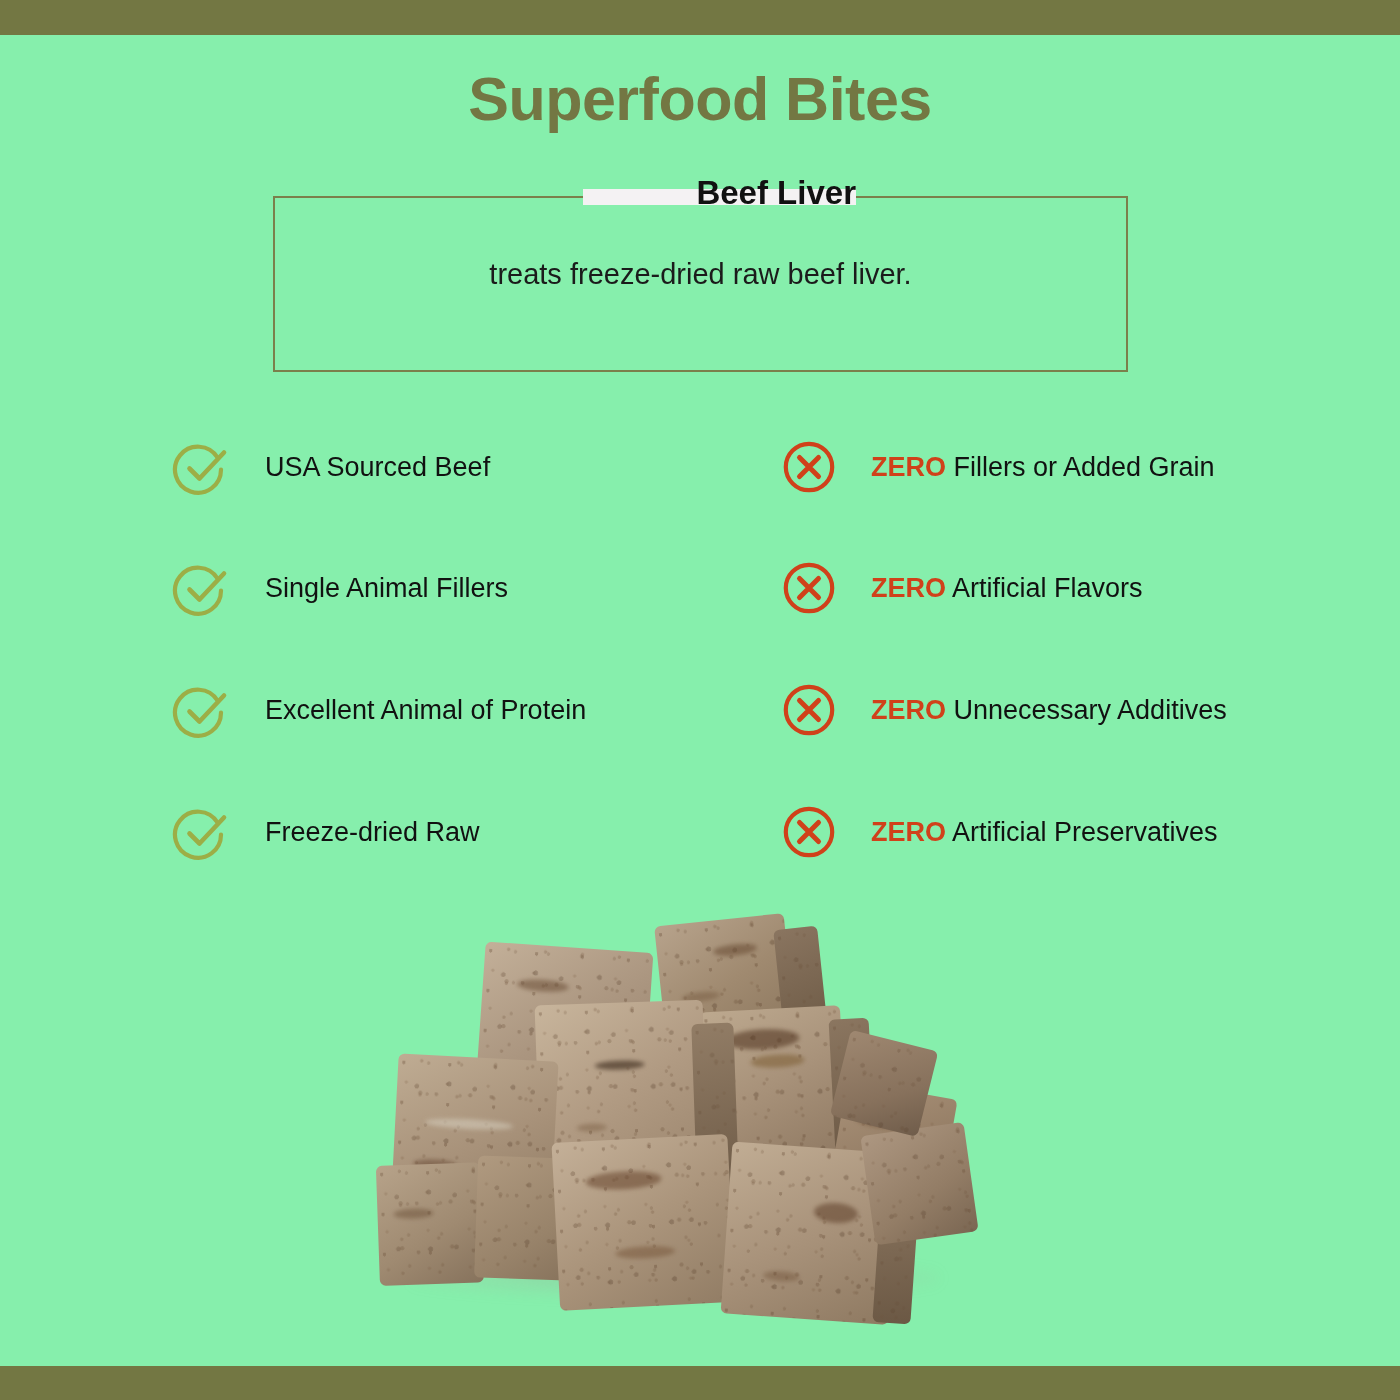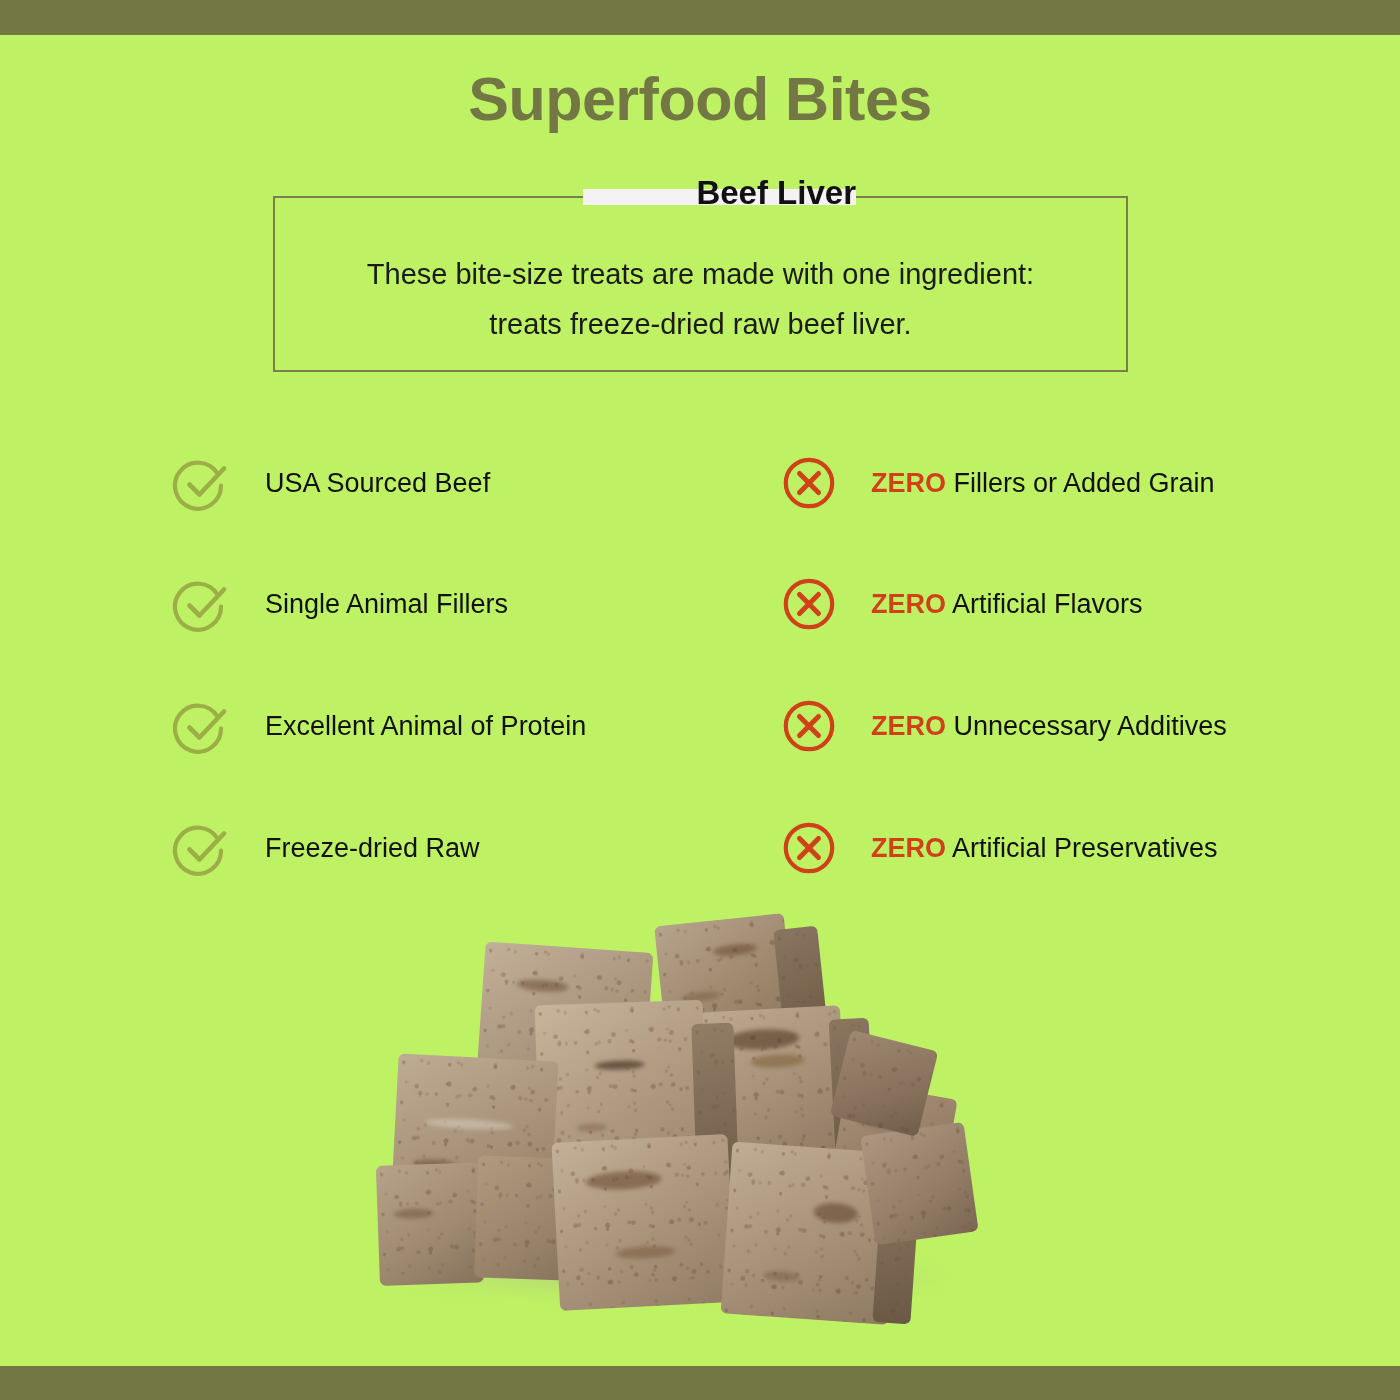--- a/index.html
+++ b/index.html
@@ -25,21 +25,21 @@
   .band-top    { top: 0;     height: 35px; }
   .band-bottom { top: 1366px; height: 34px; }
 
   
   .stage {
     position: absolute;
     top: 35px;
     left: 0;
     width: 1400px;
     height: 1331px;
-    background: #bef264;
+    background: #86efac;
   }
 
   
   .title {
     position: absolute;
     top: 34px;
     left: 0;
     width: 1400px;
     text-align: center;
     font-size: 61px;
@@ -88,21 +88,21 @@
     font-size: 29px;
     color: #1b1b1b;
     line-height: 1.72;
   }
   .desc-body .line { display: block; }
 
   
   .cols {
     position: absolute;
     left: 0;
-    top: 404px;
+    top: 388px;
     width: 1400px;
     height: 470px;
   }
   .col {
     position: absolute;
     top: 0;
     height: 470px;
   }
   .col-left  { left: 172px;  width: 560px; }
   .col-right { left: 778px;  width: 580px; }
@@ -197,21 +197,20 @@
 <div class="band band-top"></div>
 
 <div class="stage">
 
   <div class="title">Superfood Bites</div>
 
   <div class="desc-box"></div>
   <div class="desc-notch nohit"></div>
   <div class="desc-heading">Beef Liver</div>
   <div class="desc-body">
-    <span class="line">These bite-size treats are made with one ingredient:</span>
     <span class="line">treats freeze-dried raw beef liver.</span>
   </div>
 
   <div class="cols">
 
     <div class="col col-left">
 
       <div class="benefit-row r0">
         <span class="icon-wrap">
           <svg viewBox="0 0 62 62" xmlns="http://www.w3.org/2000/svg">

